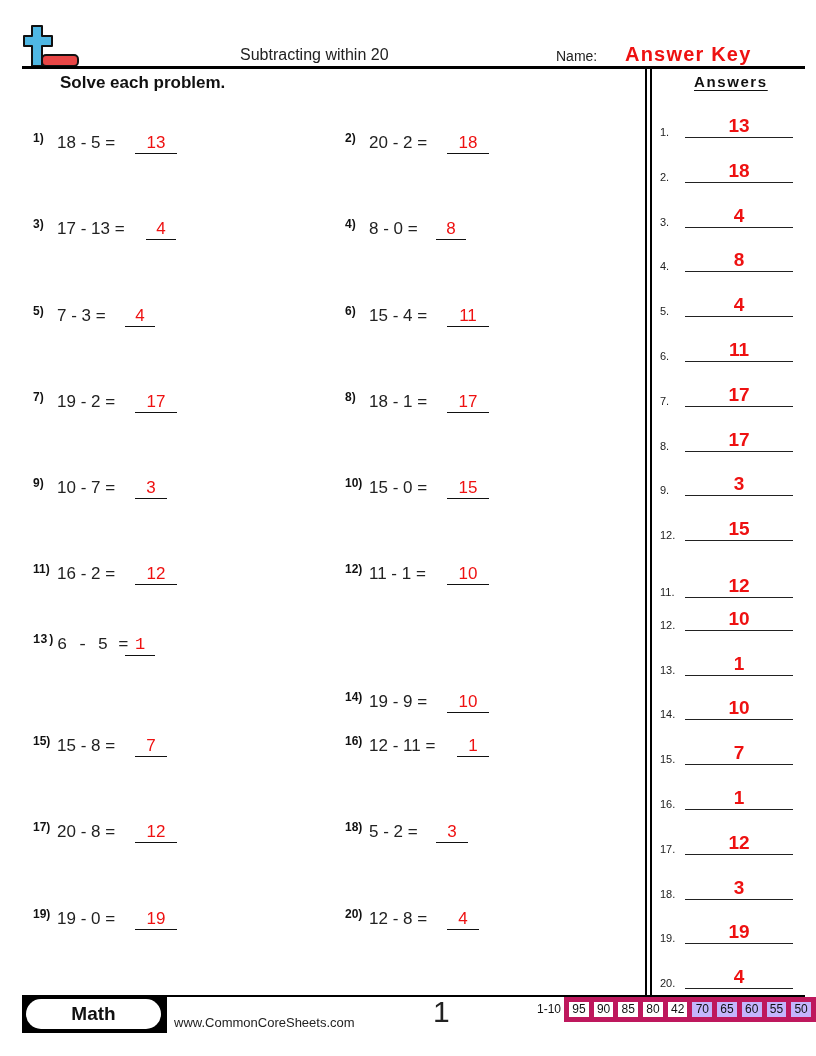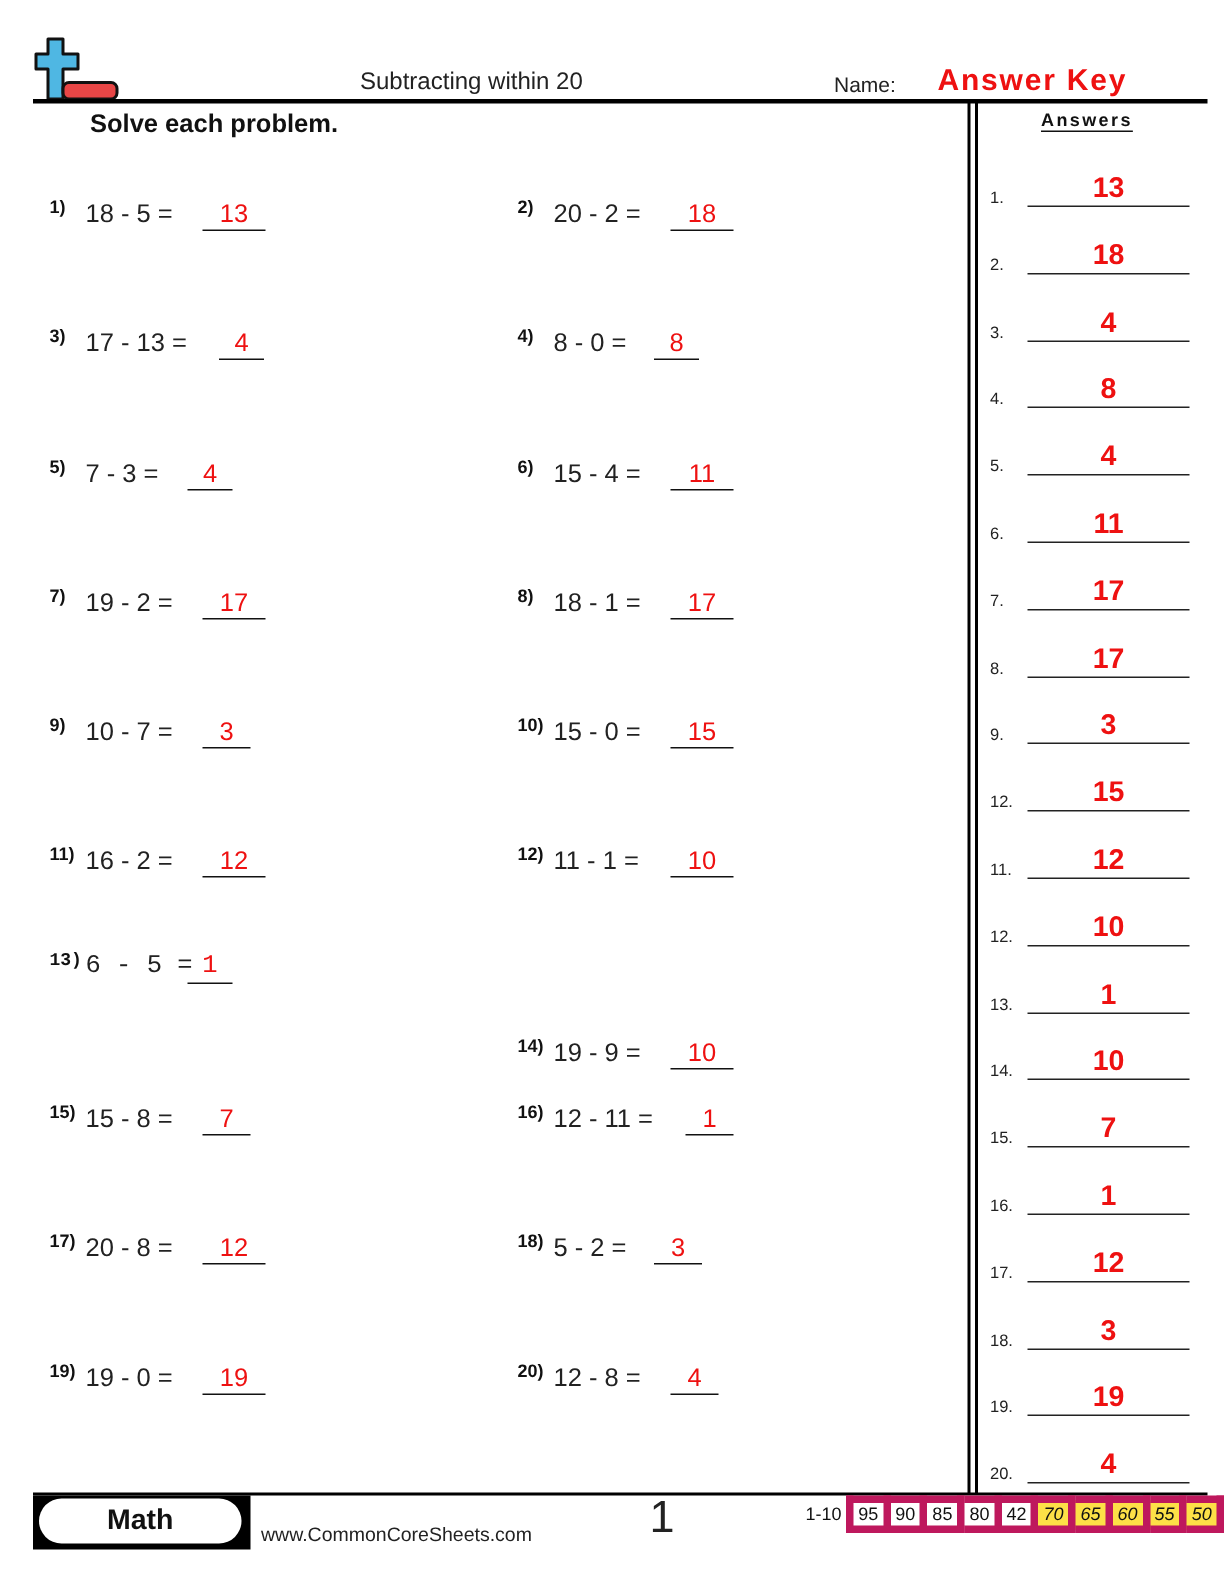--- a/index.html
+++ b/index.html
@@ -14,21 +14,21 @@
   #name-label { left:556px; top:48px; font-size:14px; color:#222; }
   #name-value { left:625px; top:43px; font-size:20px; font-weight:bold; color:#ee1111; letter-spacing:1.2px; }
   #header-rule { left:22px; top:66px; width:783px; height:3px; background:#000; }
   #instructions { left:24px; top:73px; font-size:17px; font-weight:bold;margin-left:36px; }
 
   
   #divider-left { left:645px; top:68px; width:2px; height:928px; background:#000; }
   #divider-right { left:650px; top:68px; width:2px; height:928px; background:#000; }
 
   
-  #answers-title { left:694px; top:73px; font-size:12px; font-weight:bold; letter-spacing:1.6px;
+  #answers-title { left:694px; top:73px; font-size:15px; font-weight:bold; letter-spacing:1.6px;
                    text-decoration:underline; text-underline-offset:3px; color:#111; }
 
   
   .problem { position:absolute; height:28px; font-size:17px; white-space:nowrap; }
   .problem .num { position:absolute; left:0; top:-2px; font-size:12px; font-weight:bold; }
   .problem .eq { position:absolute; left:24px; top:0; color:#222; }
   .problem .blank { position:absolute; top:0; height:20px; border-bottom:1px solid #111;
                     text-align:center; color:#ee1111; font-size:17px; }
 
   
@@ -42,21 +42,21 @@
   #footer-rule { left:22px; top:995px; width:783px; height:2px; background:#000; }
   #footer-badge-bg { left:22px; top:997px; width:145px; height:36px; background:#000; }
   #footer-badge { left:26px; top:999px; width:135px; height:30px; background:#fff; border-radius:16px;
                   text-align:center; font-weight:bold; font-size:19px; line-height:30px; }
   #footer-url { left:174px; top:1015px; font-size:13px; color:#222; }
   #footer-page { left:433px; top:995px; font-size:30px; color:#222; }
 
   #score-table { left:528px; top:997px; border-collapse:collapse; font-size:12px; }
   #score-table td { border:5px solid #be185d; padding:0; height:15px; width:20px; text-align:center; line-height:15px; }
   #score-table td.range { border:none; text-align:right; padding-right:3px; width:34px; }
-  #score-table td.hl { background:#fde047;font-style:italic; }
+  #score-table td.hl { background:#c4b5fd; }
 </style>
 </head>
 <body>
 
 <svg id="logo" class="abs" viewBox="0 0 58 44">
   <path d="M10 2 h10 v10 h10 v10 h-10 v20 h-10 v-20 h-8 v-10 h8 z" fill="#4fb7e3" stroke="#111" stroke-width="2" stroke-linejoin="round"></path>
   <rect x="20" y="31" width="36" height="11" rx="4" fill="#e84646" stroke="#111" stroke-width="2"></rect>
 </svg>
 <div id="title" class="abs">
     <span>Subtracting within 20</span>
@@ -208,21 +208,21 @@
       <div class="line"><span class="val">17</span></div>
     </div>
     <div class="akey" style="top: 468.4px;">
       <span class="label">9.</span>
       <div class="line"><span class="val">3</span></div>
     </div>
     <div class="akey" style="top: 513.2px;">
       <span class="label">12.</span>
       <div class="line"><span class="val">15</span></div>
     </div>
-    <div class="akey" style="top: 558px;">
+    <div class="akey" style="top: 570px;">
       <span class="label">11.</span>
       <div class="line"><span class="val">12</span></div>
     </div>
     <div class="akey" style="top: 602.8px;">
       <span class="label">12.</span>
       <div class="line"><span class="val">10</span></div>
     </div>
     <div class="akey" style="top: 647.6px;">
       <span class="label">13.</span>
       <div class="line"><span class="val">1</span></div>

